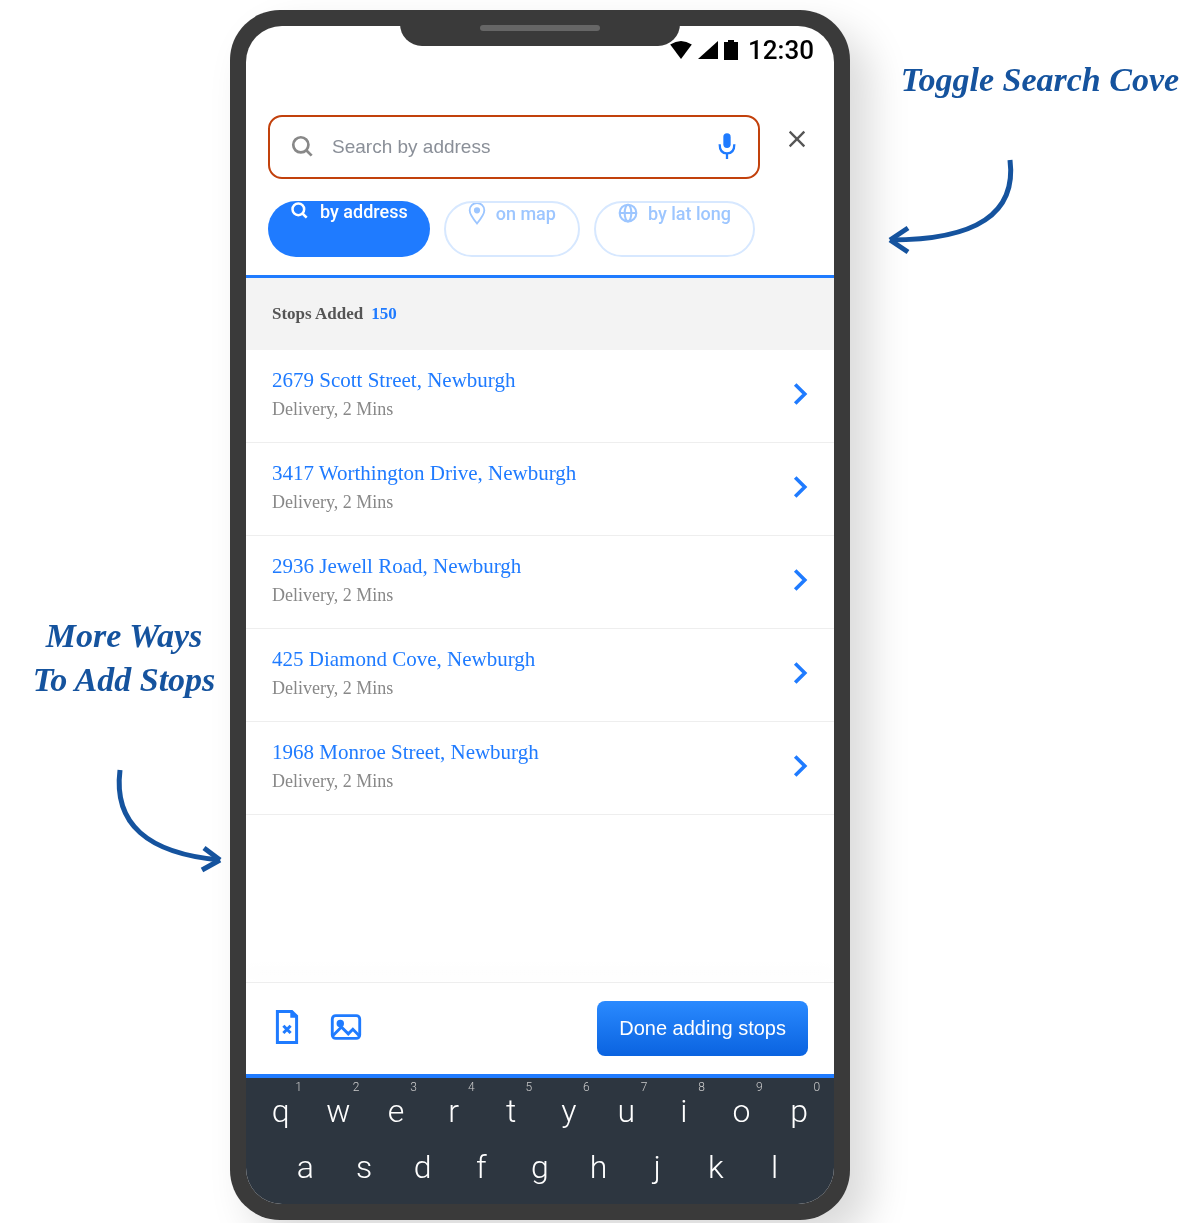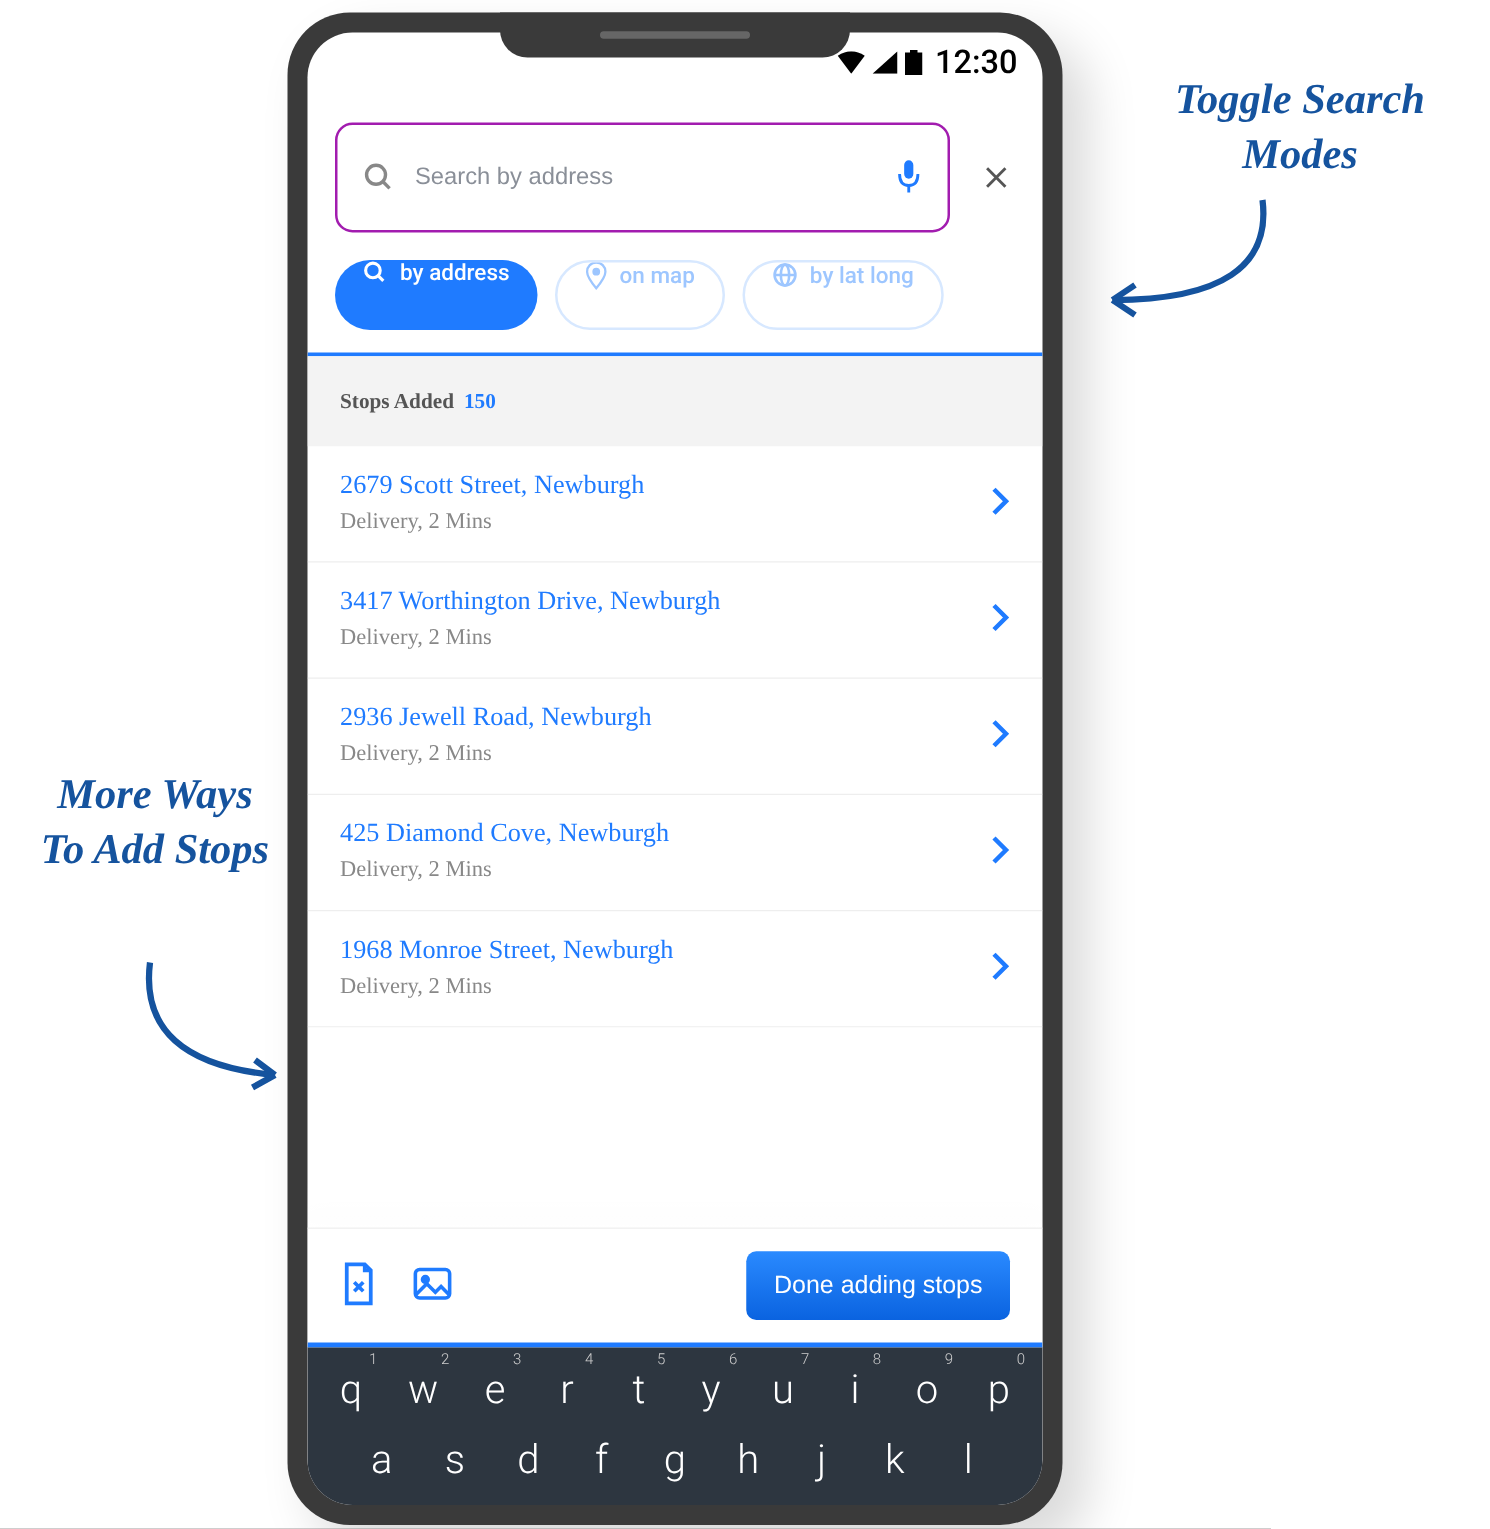--- a/index.html
+++ b/index.html
@@ -68,27 +68,28 @@
   .top-area {
     padding: 24px 22px 18px;
   }
   .search-row {
     display: flex;
     align-items: center;
     gap: 22px;
   }
   .search-box {
     flex: 1;
-    border: 2px solid #a21caf;
+    border: 2px solid #c2410c;
     border-radius: 14px;
-    height: 88px;
+    height: 64px;
     display: flex;
     align-items: center;
     padding: 0 20px;
     gap: 16px;
+    margin-top: 17px;
   }
   .search-box input {
     flex: 1;
     border: none;
     outline: none;
     font-size: 19px;
     color: #333;
     background: transparent;
   }
   .search-box input::placeholder { color: #8a8f98; }
@@ -404,17 +405,17 @@
 
   </div>
 </div>
 
 <div class="annotation ann-left">More Ways To Add Stops</div>
 <svg class="arrow" style="left:80px;top:760px" width="170" height="130">
   <path d="M40 10 Q 30 90 140 100" fill="none" stroke="#15539e" stroke-width="5"></path>
   <path d="M140 100 L124 88 M140 100 L122 110" fill="none" stroke="#15539e" stroke-width="5"></path>
 </svg>
 
-<div class="annotation ann-right">Toggle Search Modes</div>
+<div class="annotation ann-right">Toggle Search Cove</div>
 <svg class="arrow" style="left:870px;top:150px" width="170" height="130">
   <path d="M140 10 Q 150 90 20 90" fill="none" stroke="#15539e" stroke-width="5"></path>
   <path d="M20 90 L38 78 M20 90 L38 102" fill="none" stroke="#15539e" stroke-width="5"></path>
 </svg>
 
 </body></html>

